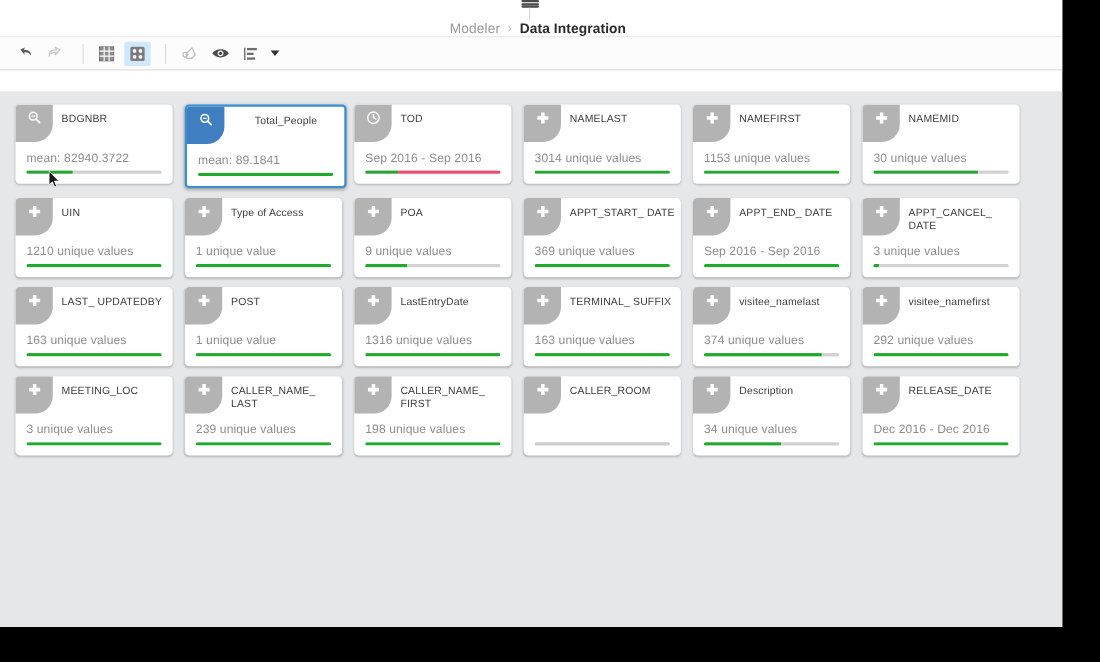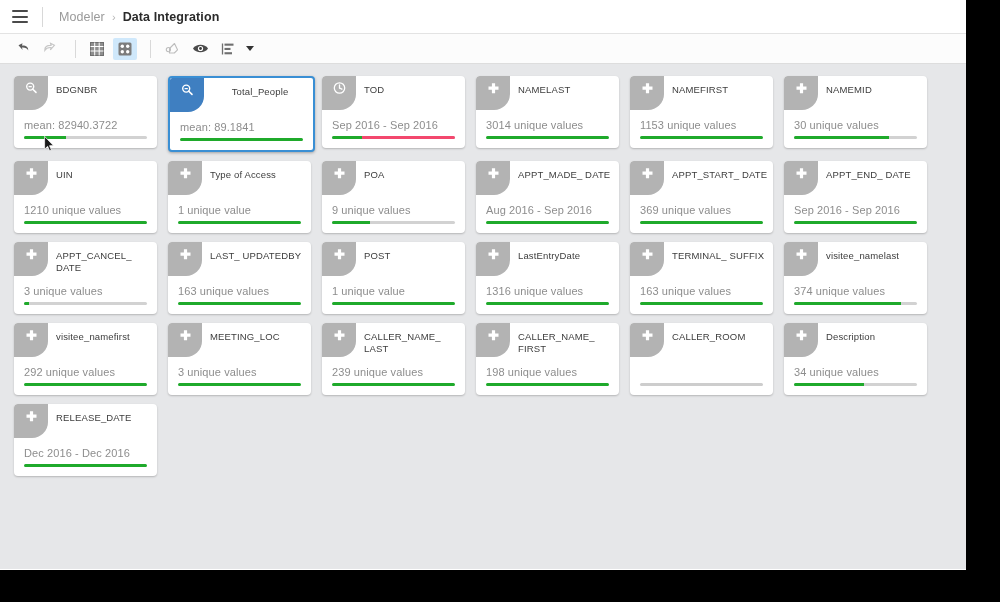--- a/index.html
+++ b/index.html
@@ -18,20 +18,21 @@
   }
   
   .header {
     height: 34px;
     background: #ffffff;
     display: flex;
     align-items: center;
     padding-left: 12px;
     box-sizing: border-box;
     border-bottom: 1px solid #e3e3e3;
+    flex-direction: column;
   }
   .hamburger {
     width: 16px; height: 13px;
     display: flex; flex-direction: column; justify-content: space-between;
     cursor: pointer;
     margin-right: 14px;
   }
   .hamburger span {
     display: block; height: 2px; width: 16px; background: #4a4a4a; border-radius: 1px;
   }
@@ -72,20 +73,21 @@
     cursor: pointer;
   }
 
   
   .canvas {
     position: relative;
     height: 505px;
     background: #e6e7e9;
     padding: 12px 0 0 14px;
     box-sizing: border-box;
+    margin-top: 19px;
   }
   .grid {
     display: grid;
     grid-template-columns: repeat(6, 143px);
     gap: 9px 11px;
   }
   
   .card {
     position: relative;
     width: 143px; height: 72px;
@@ -364,32 +366,20 @@
           <div class="bar-track">
             <div class="bar-fill" style="background: rgb(31, 170, 43); width: 31%;"></div>
           </div>
         </div>
         <div class="card">
           <div class="ribbon">
             <svg width="15" height="15" viewBox="0 0 15 15">
               <path d="M5.9 2.2 h3.2 v3.4 h3.4 v3.2 h-3.4 v3.4 h-3.2 v-3.4 h-3.4 v-3.2 h3.4 z" fill="#ffffff"></path>
             </svg>
           </div>
-          <div class="card-title">APPT_MADE_ DATE</div>
-          <div class="card-stat">Aug 2016 - Sep 2016</div>
-          <div class="bar-track">
-            <div class="bar-fill" style="background: rgb(31, 170, 43); width: 100%;"></div>
-          </div>
-        </div>
-        <div class="card">
-          <div class="ribbon">
-            <svg width="15" height="15" viewBox="0 0 15 15">
-              <path d="M5.9 2.2 h3.2 v3.4 h3.4 v3.2 h-3.4 v3.4 h-3.2 v-3.4 h-3.4 v-3.2 h3.4 z" fill="#ffffff"></path>
-            </svg>
-          </div>
           <div class="card-title">APPT_START_ DATE</div>
           <div class="card-stat">369 unique values</div>
           <div class="bar-track">
             <div class="bar-fill" style="background: rgb(31, 170, 43); width: 100%;"></div>
           </div>
         </div>
         <div class="card">
           <div class="ribbon">
             <svg width="15" height="15" viewBox="0 0 15 15">
               <path d="M5.9 2.2 h3.2 v3.4 h3.4 v3.2 h-3.4 v3.4 h-3.2 v-3.4 h-3.4 v-3.2 h3.4 z" fill="#ffffff"></path>

